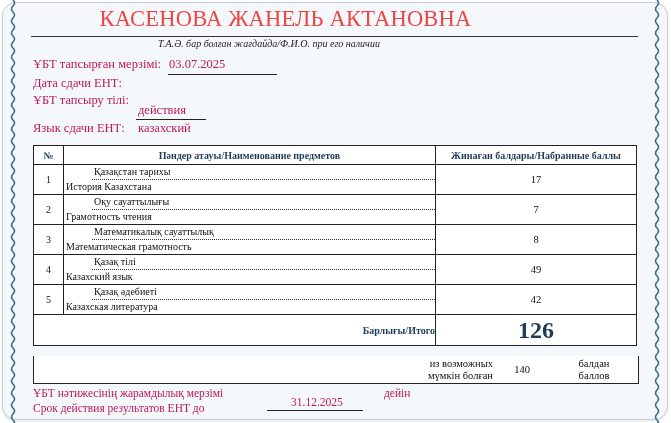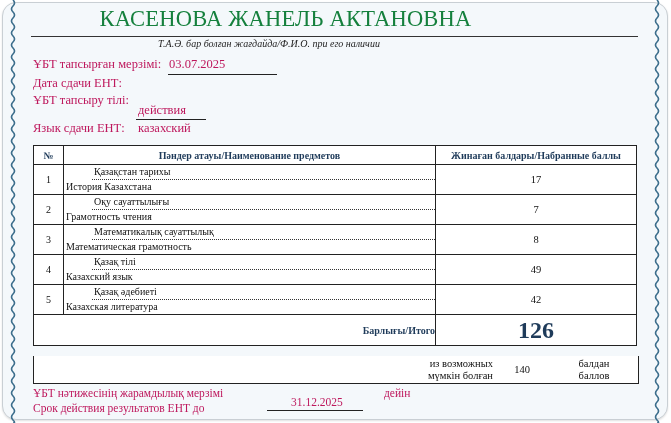--- a/index.html
+++ b/index.html
@@ -19,21 +19,21 @@
   }
   .wavy {
     position:absolute; top:0; width:8px; height:423px;
   }
   .wavy.left { left:9px; }
   .wavy.right { left:653px; }
 
   .title {
     position:absolute; left:0; width:571px; top:6px; text-align:center;
     font-family:"Liberation Serif", serif; font-size:22.5px; letter-spacing:0.2px;
-    color:#15803d;
+    color:#ef4444;
   }
   .title-line {
     position:absolute; left:31px; width:607px; top:36px; height:0;
     border-top:1.5px solid #333;
   }
   .subtitle {
     position:absolute; left:0; width:538px; top:38px; text-align:center;
     font-style:italic; font-size:10px; color:#222;
   }
 

